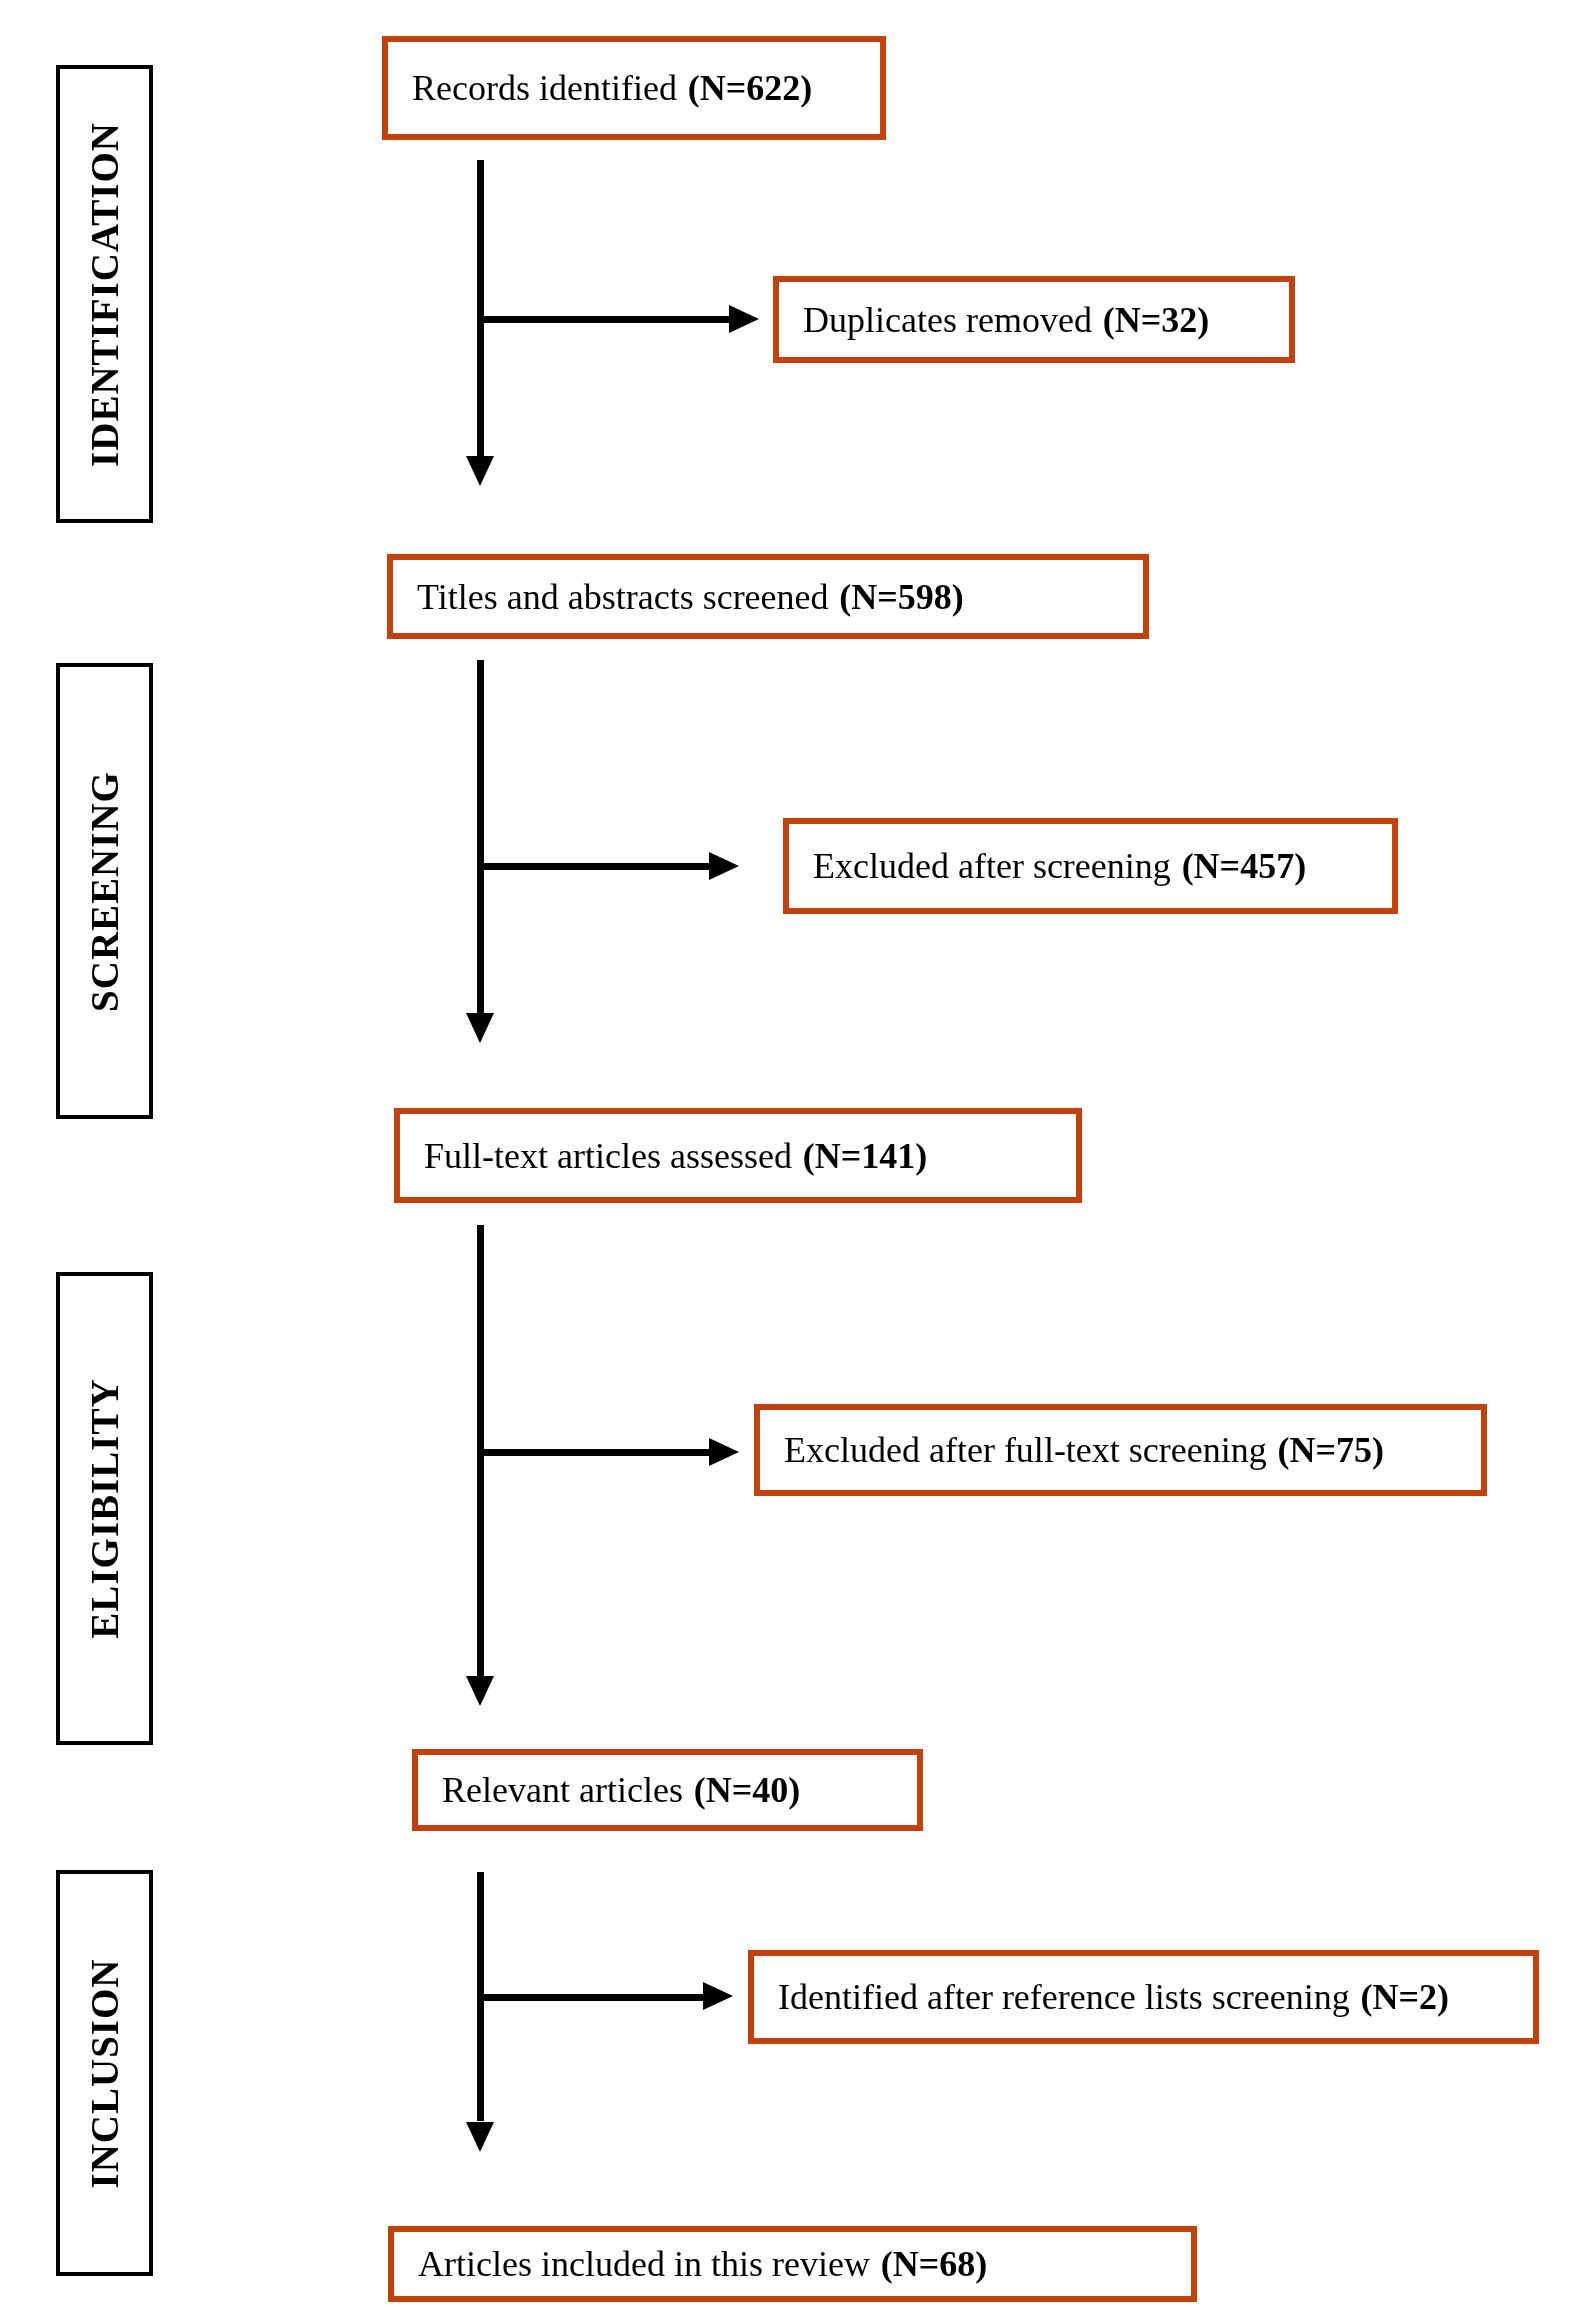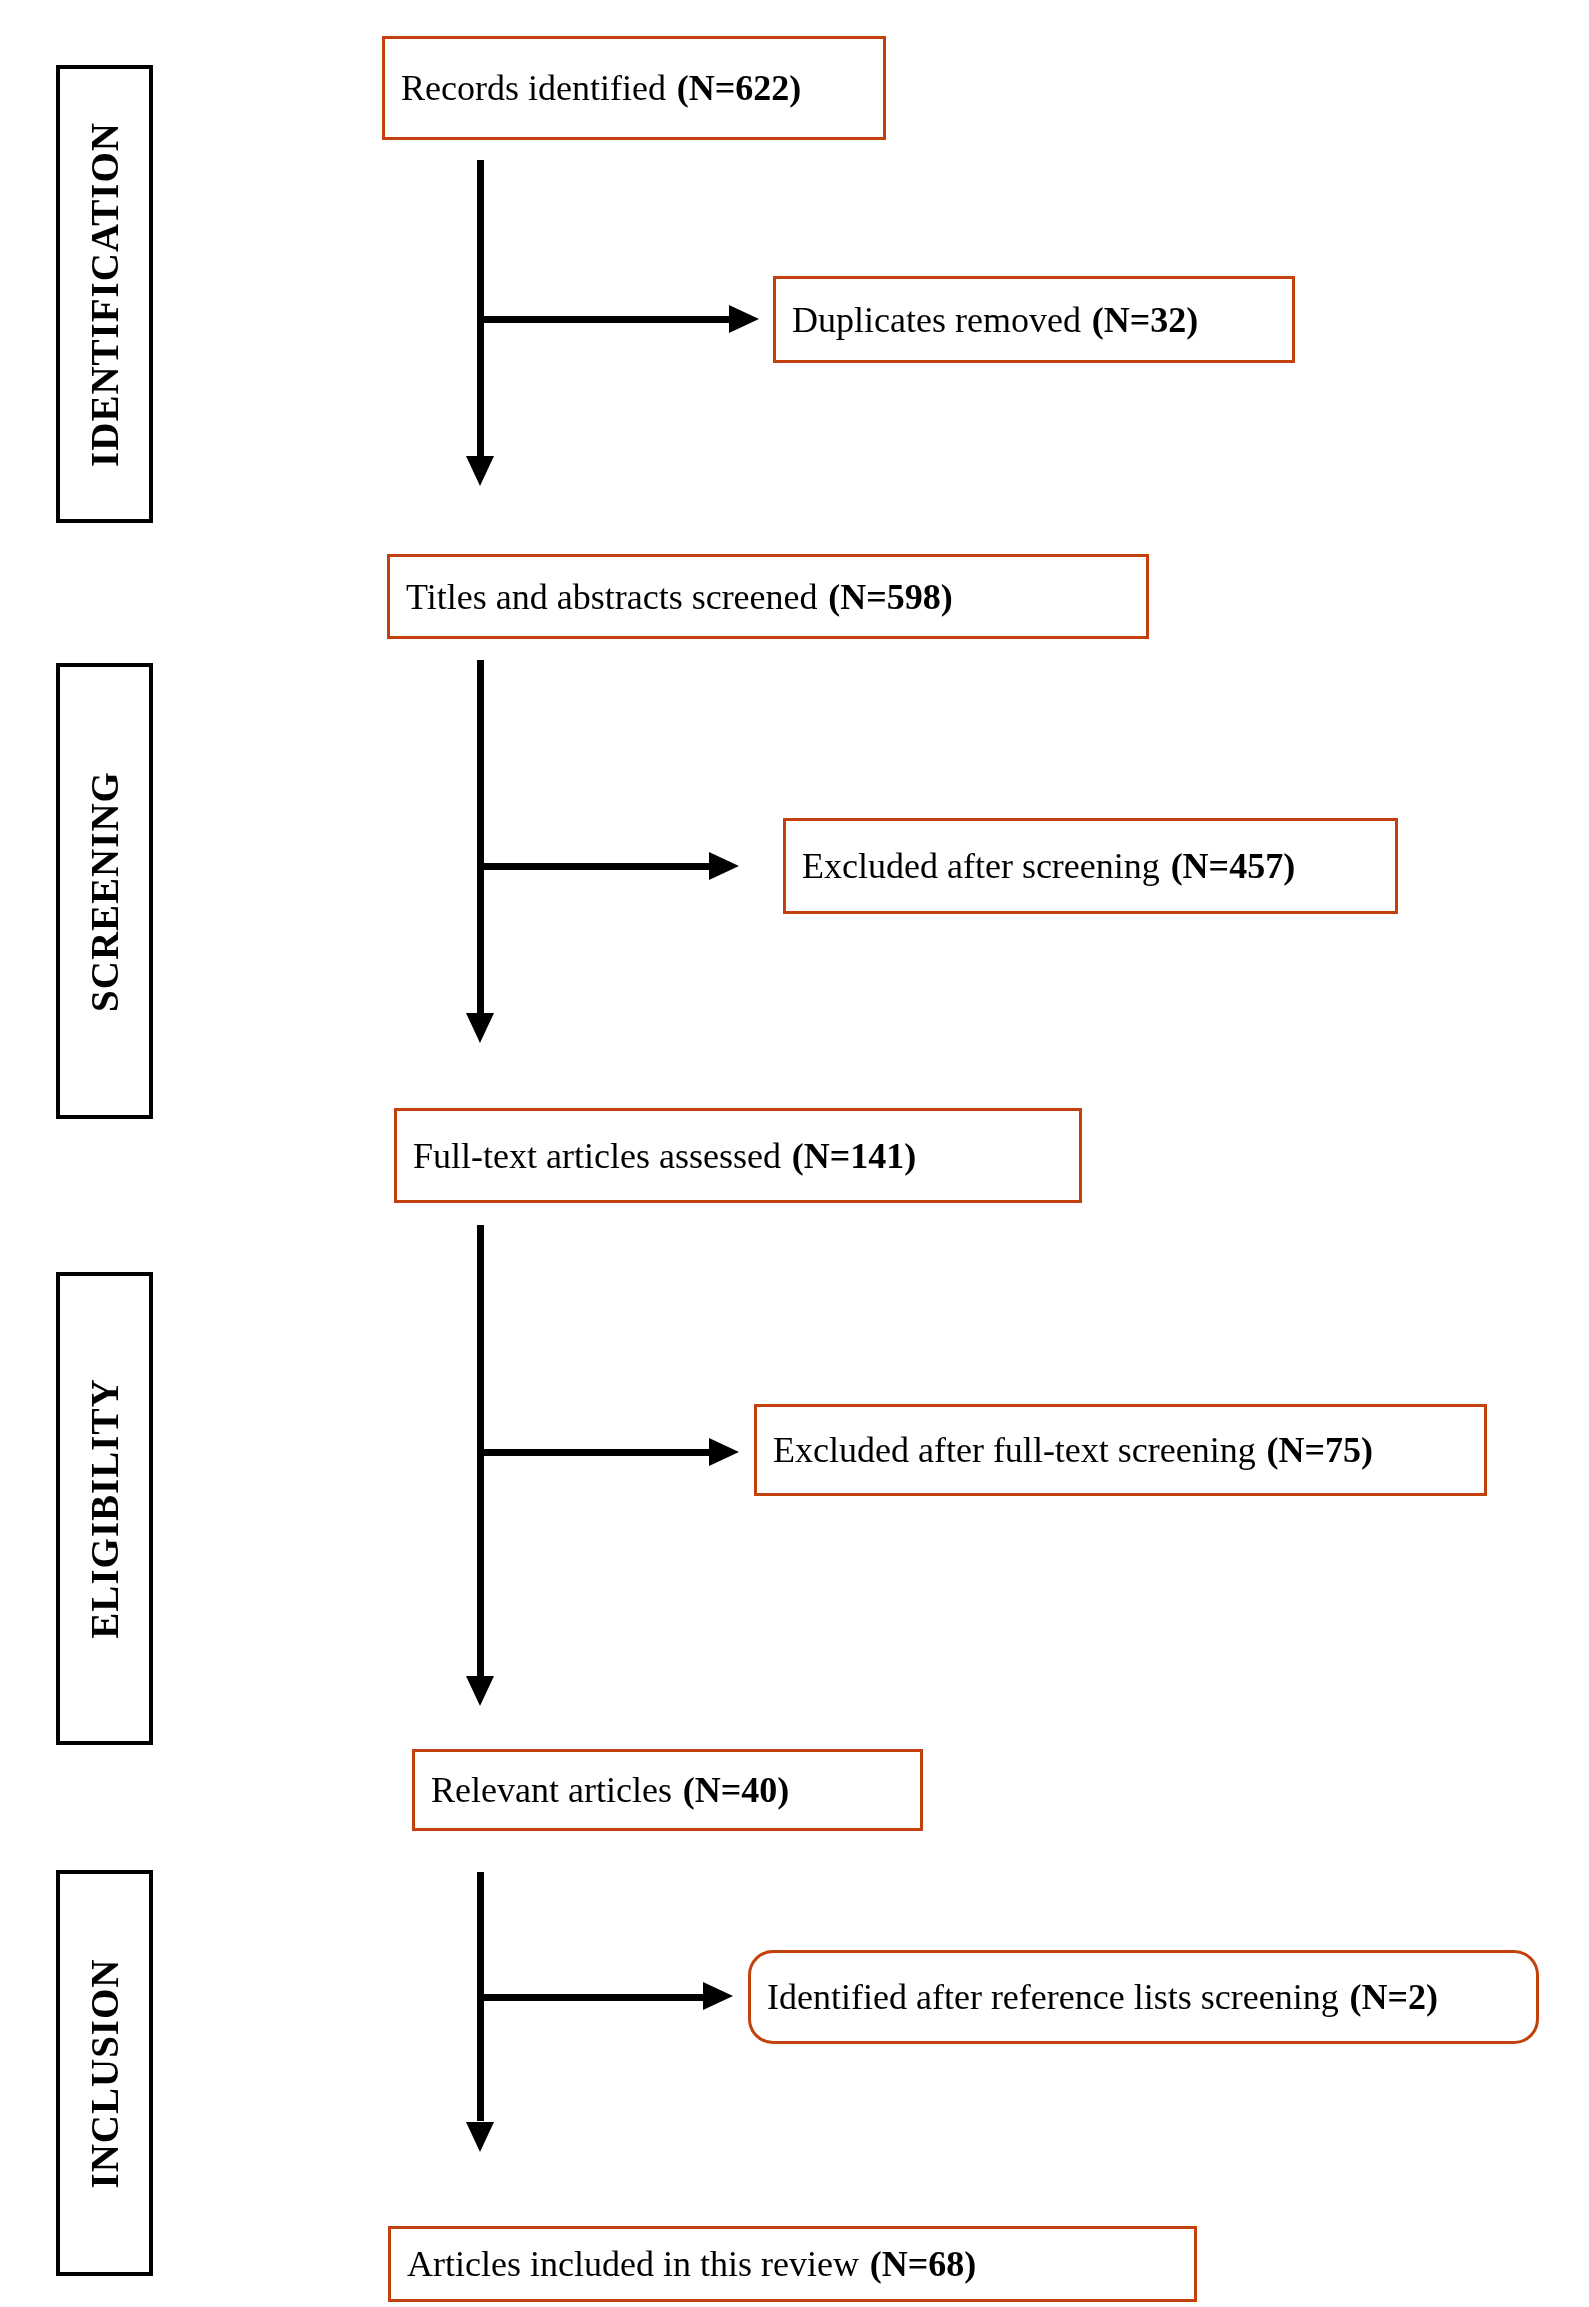--- a/index.html
+++ b/index.html
@@ -38,39 +38,39 @@
     letter-spacing: 1px;
   }
   .stage--identification { top: 65px;  height: 458px; }
   .stage--screening      { top: 663px; height: 456px; }
   .stage--eligibility    { top: 1272px; height: 473px; }
   .stage--inclusion      { top: 1870px; height: 406px; }
 
   
   .fbox {
     position: absolute;
-    border: 3px solid #c2410c;
+    border: 6px solid #c2410c;
     box-sizing: border-box;
     background: #ffffff;
     display: flex;
     align-items: center;
-    padding-left: 16px;
+    padding-left: 24px;
     font-size: 36px;
     white-space: nowrap;
   }
   .fbox .count { font-weight: bold; margin-left: 0.30em; }
 
   .fbox--records   { left: 382px;  top: 36px;   width: 504px; height: 104px; }
   .fbox--dups      { left: 773px; top: 276px;  width: 522px; height: 87px; }
   .fbox--titles    { left: 387px;  top: 554px; width: 762px; height: 85px; }
   .fbox--exscreen  { left: 783px; top: 818px; width: 615px; height: 96px; }
   .fbox--fulltext  { left: 394px;  top: 1108px; width: 688px; height: 95px; }
   .fbox--exfull    { left: 754px; top: 1404px; width: 733px; height: 92px; }
   .fbox--relevant  { left: 401px;  top: 1749px; width: 511px; height: 82px; margin-left: 11px; }
-  .fbox--reflists  { left: 748px; top: 1950px; width: 791px; height: 94px; border-radius: 25px; }
+  .fbox--reflists  { left: 748px; top: 1950px; width: 791px; height: 94px; }
   .fbox--included  { left: 388px;  top: 2226px; width: 809px; height: 76px; }
 
   
   .vline {
     position: absolute;
     left: 477px;
     width: 6.6px;
     background: #000000;
   }
   .vline--1 { top: 160px;  height: 296px; }

